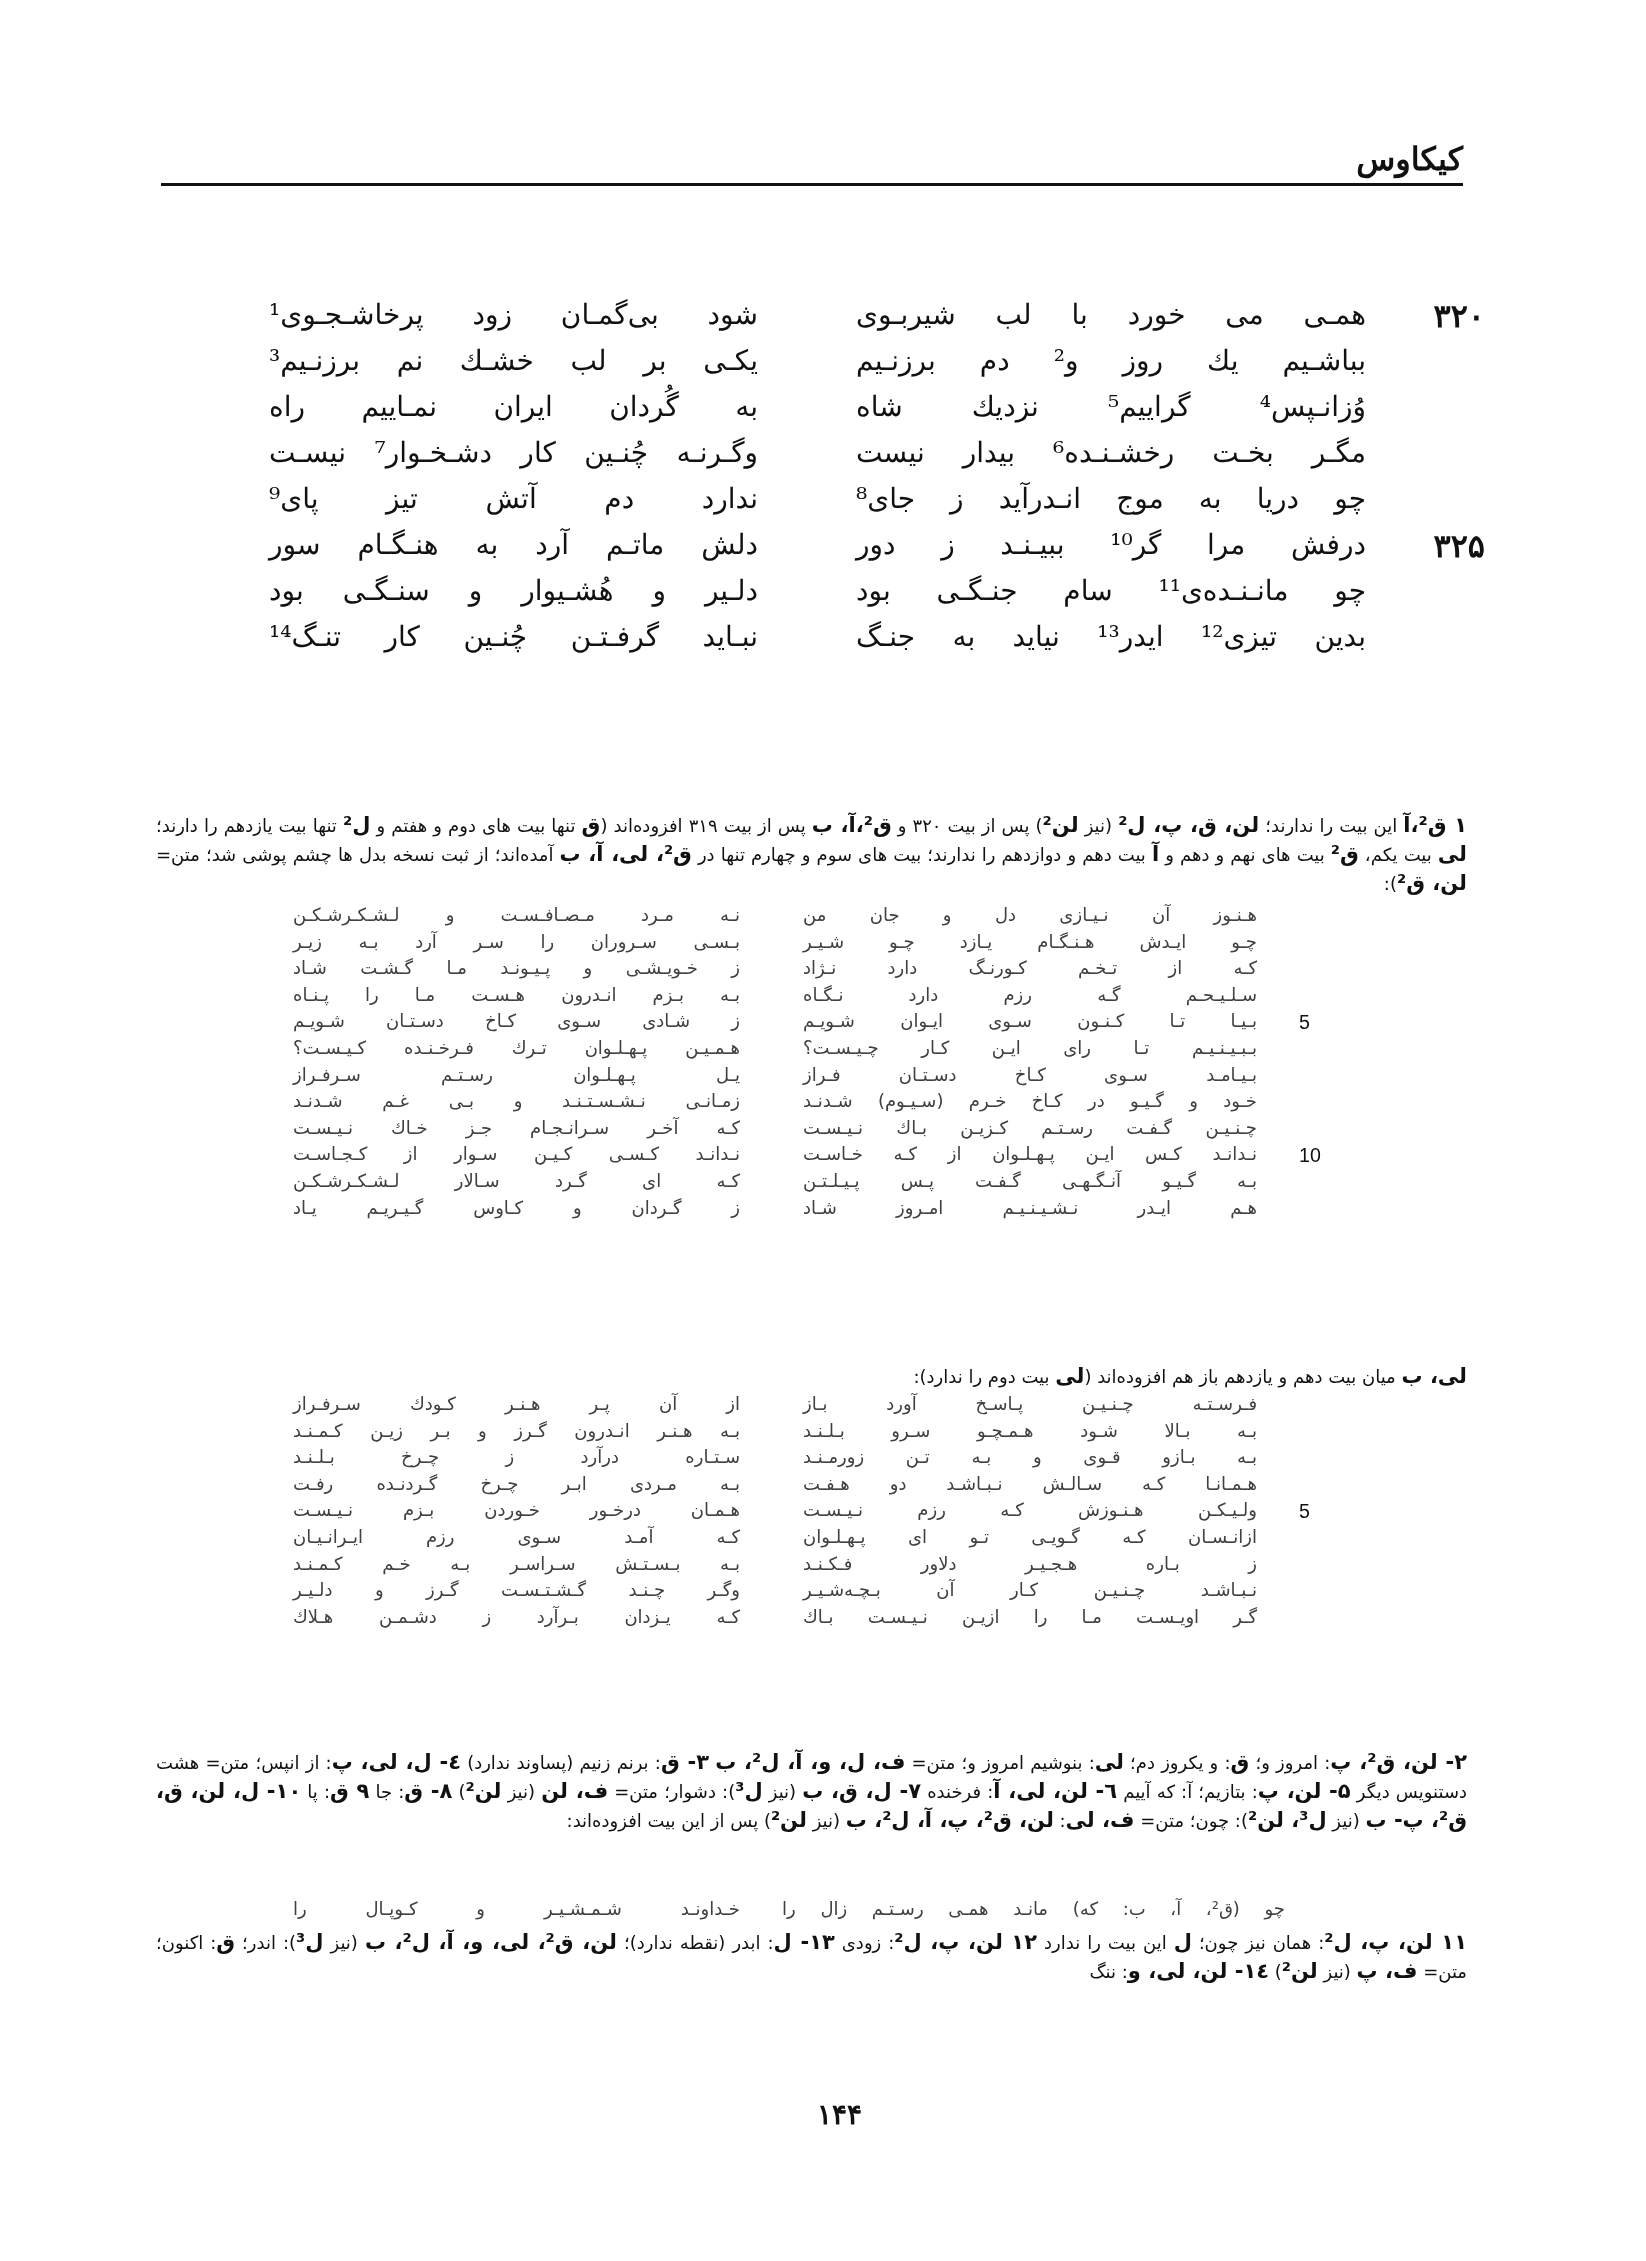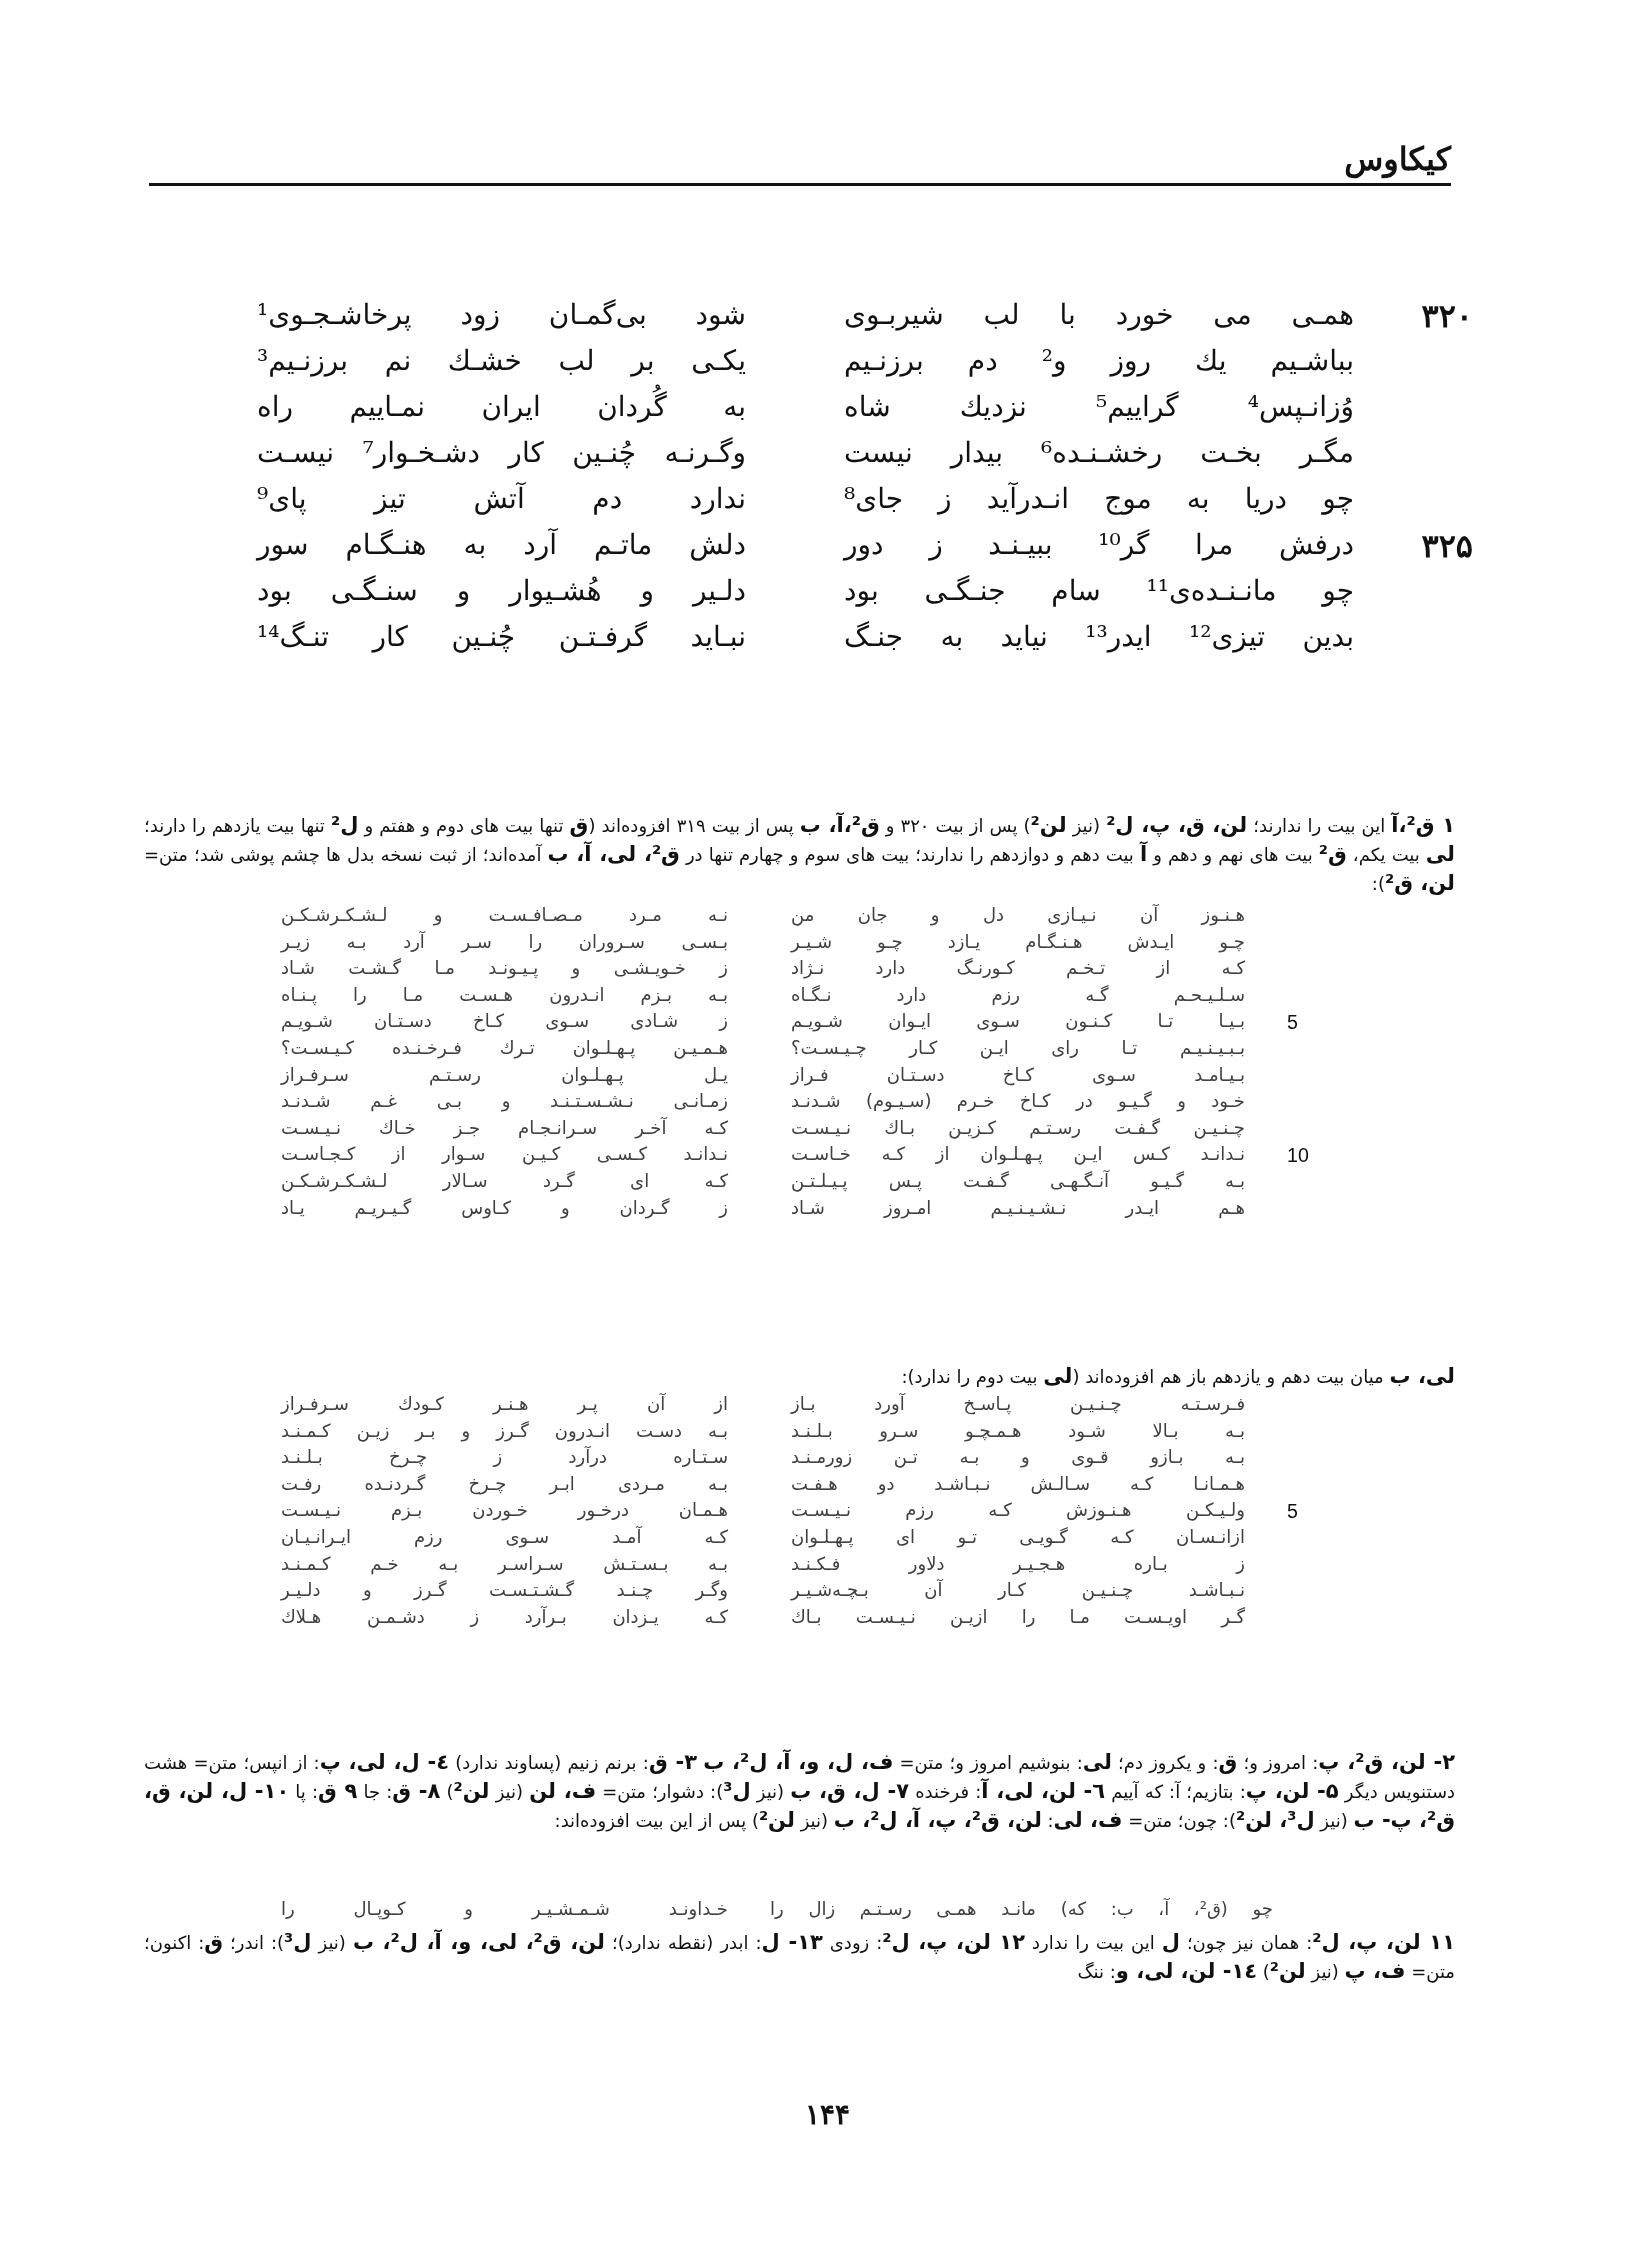--- a/index.html
+++ b/index.html
@@ -1,18 +1,18 @@
 <!DOCTYPE html>
 <html style="font-size:11.2px"><head>
 <meta charset="utf-8">
 <style>
   html, body { margin: 0; padding: 0; background: #ffffff; }
   body { width: 1647px; height: 2261px; position: relative; overflow: hidden;
          font-family: "DejaVu Sans", sans-serif; color: #111; }
-  .page { position: absolute; left: 4px; top: 0; width: 1566px; height: 2261px; }
+  .page { position: absolute; left: 16px; top: 0; width: 1566px; height: 2261px; }
 
   .running-head { position: absolute; right: 119px; top: 138px; direction: rtl;
                   font-family: "DejaVu Serif", serif; font-weight: bold; font-size: 32px; line-height: 42px; }
   .head-rule { position: absolute; left: 145px; right: 119px; top: 183px; height: 2.8px; background: #111; }
 
   
   .verses { position: absolute; top: 294px; left: 252px; width: 1217px; direction: rtl; }
   .verse-row { position: relative; height: 46px; }
   .verse-num { position: absolute; right: 0; top: 2.8px; width: 105px; text-align: right;
                font-family: "DejaVu Serif", serif; font-weight: bold; font-size: 32px; }
@@ -167,21 +167,21 @@
   <div class="notes" style="top:1391px; height:350px;">
     <div class="sub-block">
         <div class="sub-row">
           <span class="sub-num"></span>
           <span class="sub-hemi r">فـرسـتـه چـنـیـن پـاسـخ آورد بـاز</span>
           <span class="sub-hemi l">از آن پـر هـنـر کـودك سـرفـراز</span>
         </div>
         <div class="sub-row">
           <span class="sub-num"></span>
           <span class="sub-hemi r">بـه بـالا شـود هـمـچـو سـرو بـلـنـد</span>
-          <span class="sub-hemi l">بـه دسـت انـدرون گـرز و بـر زیـن کـمـنـد</span>
+          <span class="sub-hemi l">بـه هـنـر انـدرون گـرز و بـر زیـن کـمـنـد</span>
         </div>
         <div class="sub-row">
           <span class="sub-num"></span>
           <span class="sub-hemi r">بـه بـازو قـوی و بـه تـن زورمـنـد</span>
           <span class="sub-hemi l">سـتـاره درآرد ز چـرخ بـلـنـد</span>
         </div>
         <div class="sub-row">
           <span class="sub-num"></span>
           <span class="sub-hemi r">هـمـانـا کـه سـالـش نـبـاشـد دو هـفـت</span>
           <span class="sub-hemi l">بـه مـردی ابـر چـرخ گـردنـده رفـت</span>

